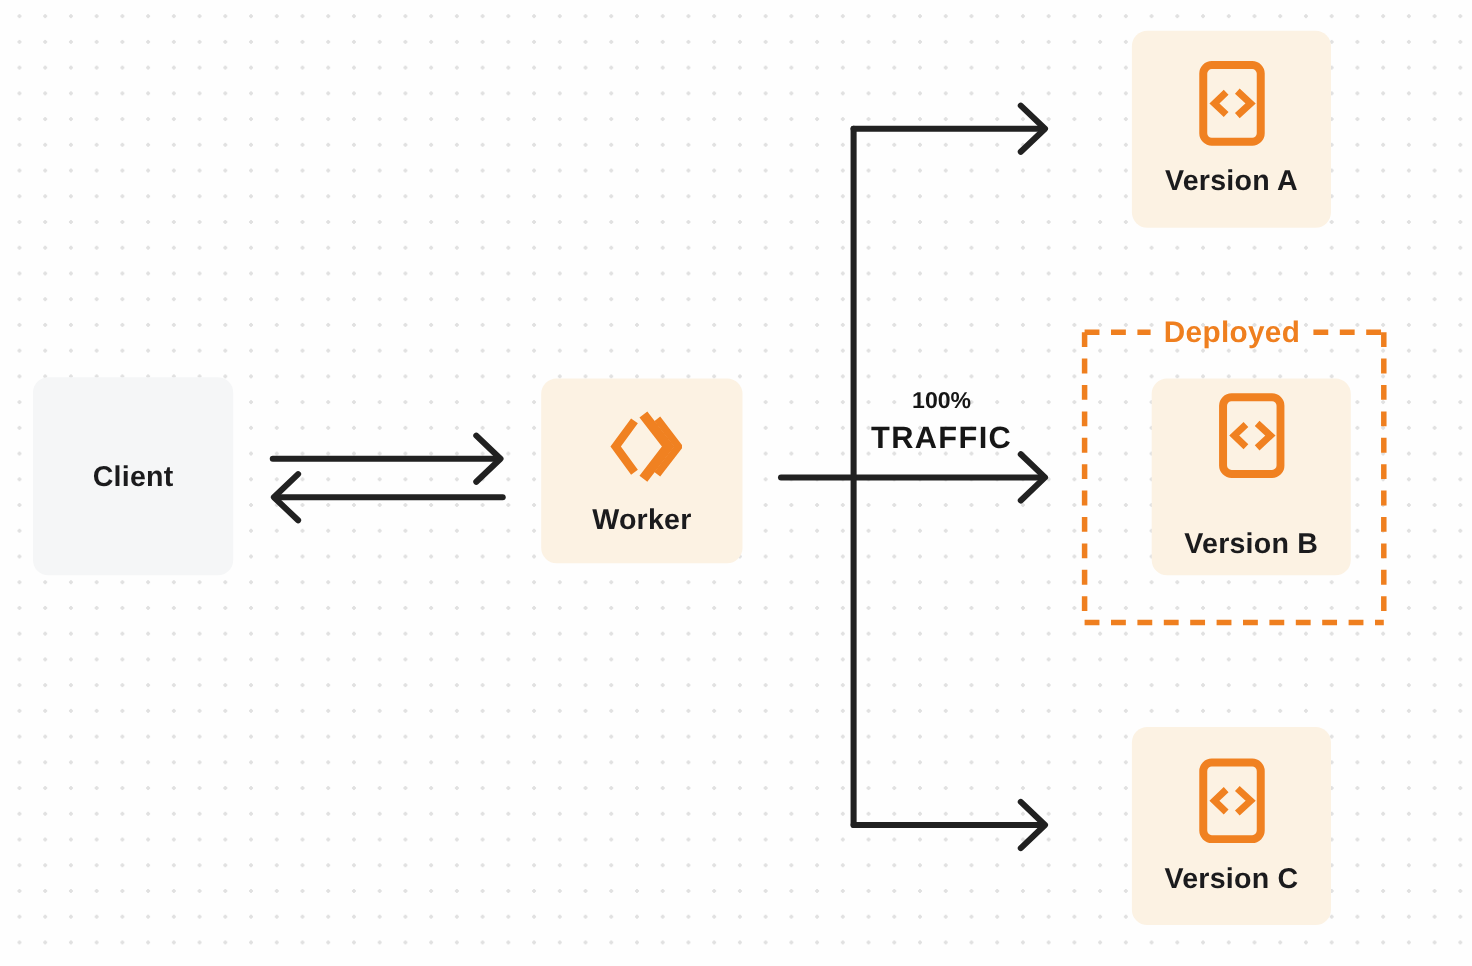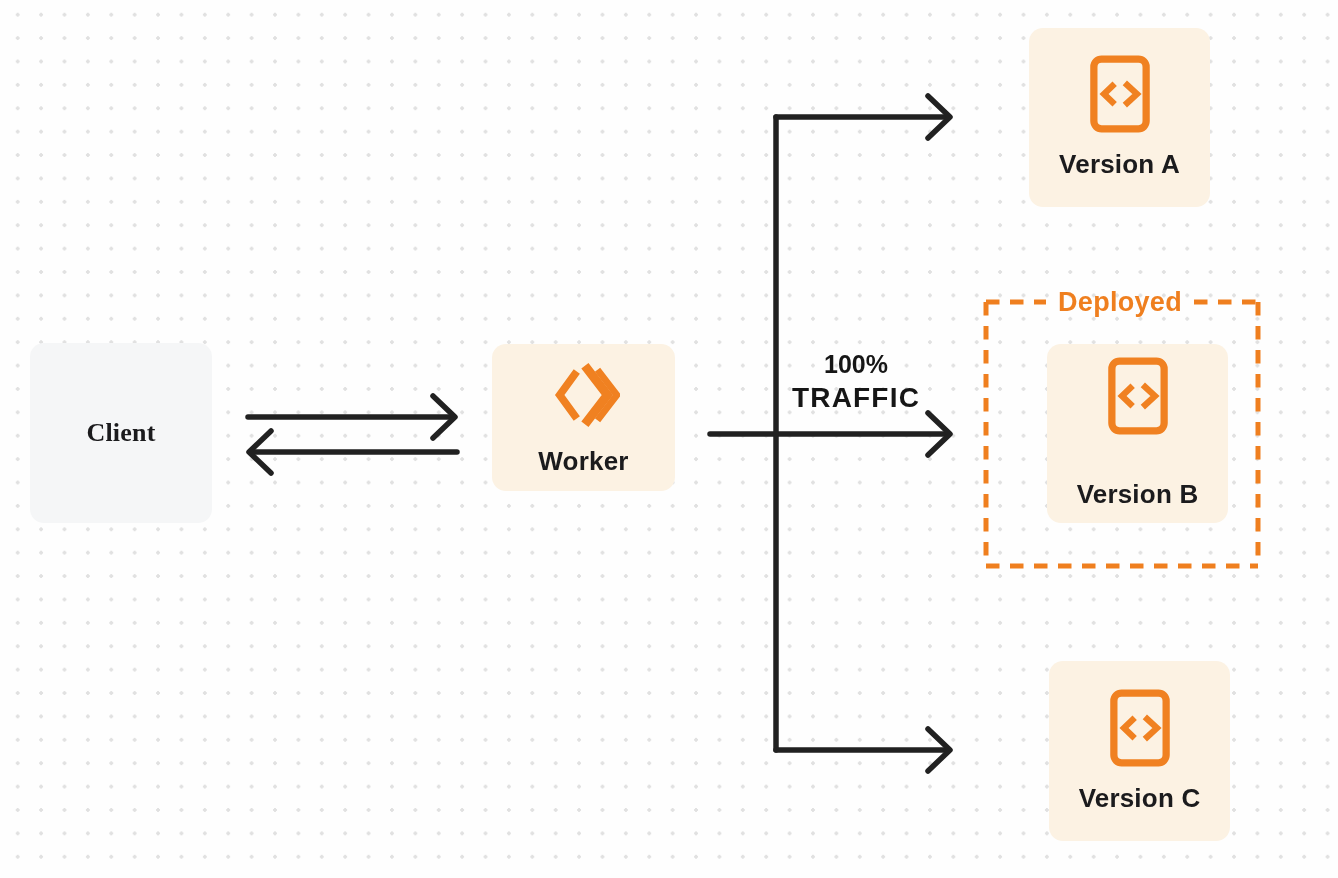--- a/index.html
+++ b/index.html
@@ -36,38 +36,37 @@
     font-weight: bold;
     font-size: 26px;
     color: #1B1B1D;
     letter-spacing: 0.2px;
   }
 
   .node-client {
     left: 30px; top: 343px;
     width: 182px; height: 180px;
     background: #F5F6F7;
-    font-family: Liberation Serif, serif;
   }
 
   .node-worker {
     left: 492px; top: 344px;
-    width: 183px; height: 147px;
+    width: 183px; height: 168px;
     background: #FCF2E3;
     gap: 14px;
   }
 
   .node-version {
     width: 181px; height: 179px;
     background: #FCF2E3;
     gap: 16px;
   }
   .node-version-a { left: 1029px; top: 28px; }
   .node-version-b { left: 1047px; top: 344px; gap: 44px; }
-  .node-version-c { left: 1029px; top: 661px; height: 180px; margin-left: 20px; }
+  .node-version-c { left: 1029px; top: 661px; height: 180px; }
 
   .icon-wrap { display: flex; align-items: center; justify-content: center; }
 
   .deployed-label {
     position: absolute;
     left: 1120px; top: 302px;
     transform: translate(-50%, -50%);
     font-weight: bold;
     font-size: 27px;
     color: #EF7F1F;
@@ -79,21 +78,21 @@
     position: absolute;
     left: 856px; top: 381px;
     transform: translate(-50%, -50%);
     text-align: center;
     font-weight: bold;
     color: #161616;
     white-space: nowrap;
   }
   .traffic-label .line1 {
     display: block;
-    font-size: 25px;
+    font-size: 21px;
     line-height: 33px;
   }
   .traffic-label .line2 {
     display: block;
     font-size: 28px;
     line-height: 33px;
     letter-spacing: 1.2px;
   }
 </style>
 </head>

